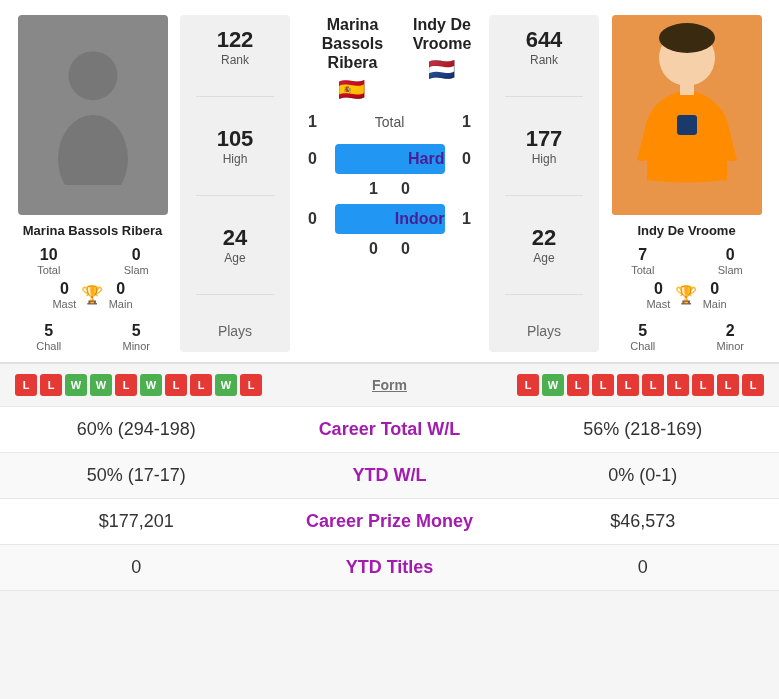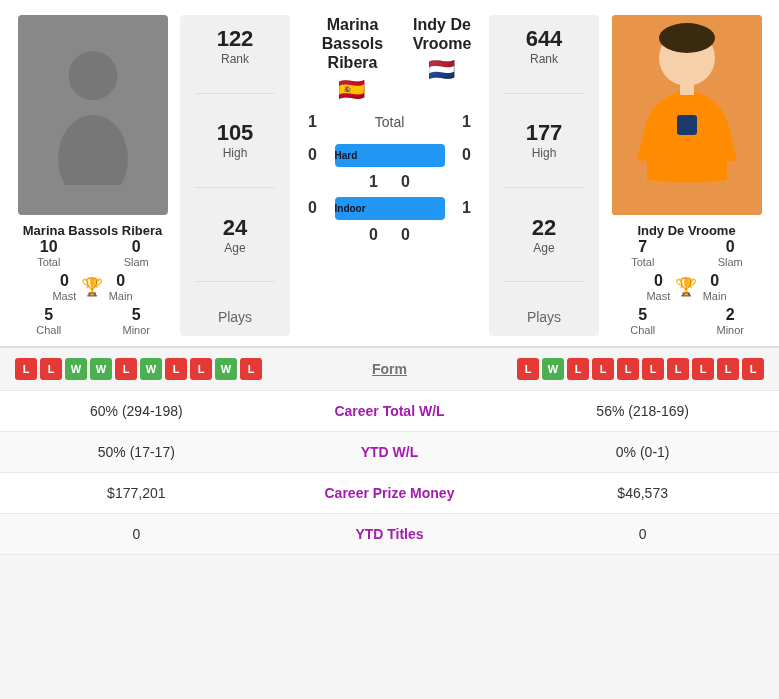--- a/index.html
+++ b/index.html
@@ -61,21 +61,21 @@
       font-weight: bold;
       text-align: center;
       margin-top: 8px;
       color: #222;
     }
 
     .player-stats-grid {
       display: grid;
       grid-template-columns: 1fr 1fr;
       gap: 4px 10px;
-      margin-top: 0;
+      margin-top: 8px;
       width: 100%;
     }
 
     .stat-cell {
       display: flex;
       flex-direction: column;
       align-items: center;
     }
 
     .stat-value {
@@ -196,24 +196,24 @@
       color: #333;
       width: 20px;
       text-align: center;
     }
 
     .surface-btn {
       border: none;
       border-radius: 4px;
       padding: 6px 0;
       width: 110px;
-      font-size: 10px;
-      font-weight: bold;
-      color: #0f172a;
-      text-align: left;
+      font-size: 16px;
+      font-weight: bold;
+      color: #4c1d95;
+      text-align: right;
       cursor: default;
     }
 
     .surface-btn.hard { background: #2196f3; }
     .surface-btn.clay { background: #f5a623; }
     .surface-btn.indoor { background: #2196f3; }
     .surface-btn.grass { background: #4caf50; }
 
     .total-row {
       display: flex;
@@ -287,21 +287,21 @@
       width: 100%;
       border-collapse: collapse;
     }
 
     .stats-table tr {
       border-bottom: 1px solid #e8e8e8;
     }
 
     .stats-table td {
       padding: 12px 15px;
-      font-size: 14px;
+      font-size: 18px;
     }
 
     .stats-table td.val {
       color: #333;
       text-align: center;
       width: 35%;
     }
 
     .stats-table td.label-cell {
       text-align: center;

